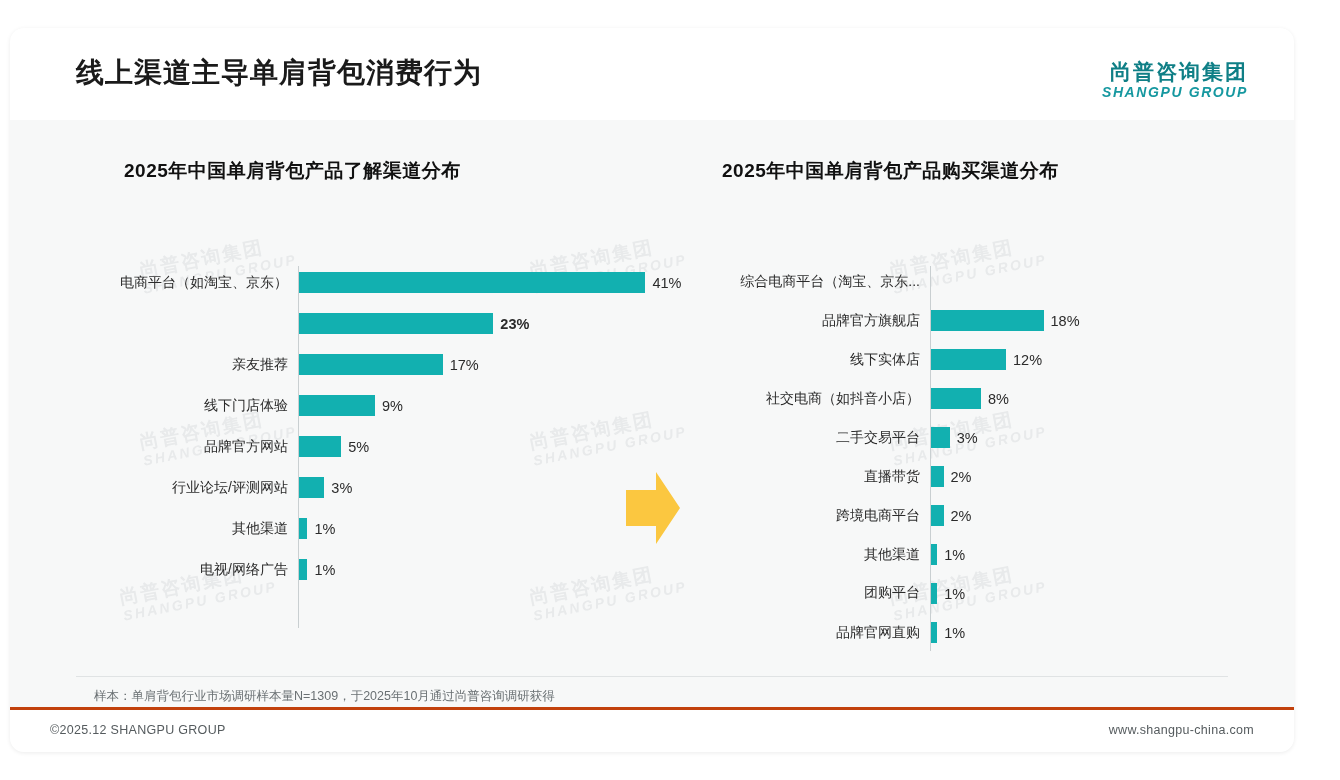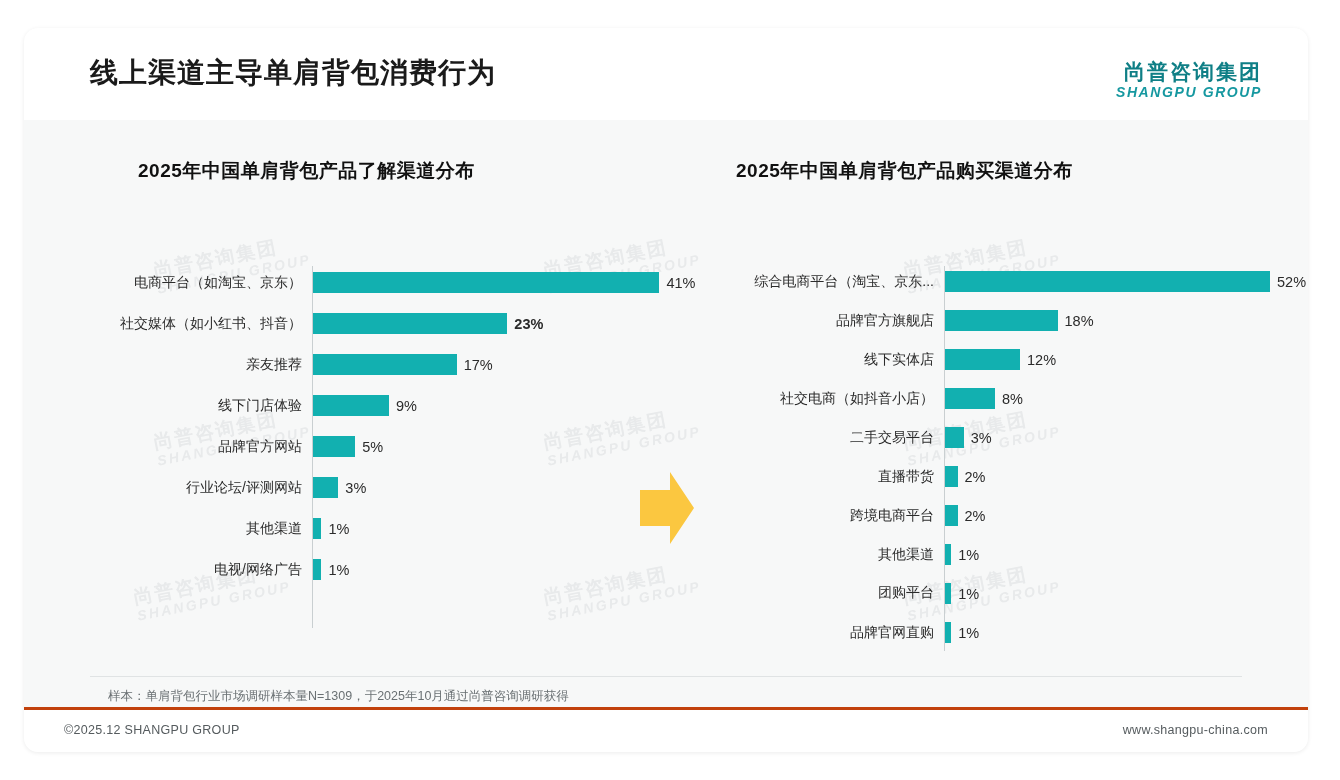--- a/index.html
+++ b/index.html
@@ -10,21 +10,21 @@
   }
   #page {
     position: relative;
     width: 1340px;
     height: 780px;
     background: #ffffff;
     overflow: hidden;
   }
   .slide {
     position: absolute;
-    left: 24px;
+    left: 10px;
     top: 28px;
     width: 1284px;
     height: 724px;
     background: #f7f8f8;
     border-radius: 14px;
     box-shadow: 0 1px 4px rgba(0,0,0,0.08);
     overflow: hidden;
   }
   
   .header {
@@ -250,21 +250,20 @@
         <div class="axis-line"></div>
         <div id="rows-left">
             <div class="row" style="height: 33px; margin-bottom: 8px;">
               <div class="row-label" style="height: 33px; line-height: 33px;">电商平台（如淘宝、京东）</div>
               <div class="bar-wrap" style="height: 33px;">
                 <div class="bar" style="width: 346.45px; background: rgb(18, 176, 176);"></div>
                 <div class="bar-val">41%</div>
               </div>
             </div>
             <div class="row" style="height: 33px; margin-bottom: 8px;">
-              <div class="row-label" style="height: 33px; line-height: 33px;">社交媒体（如小红书、抖音）</div>
               <div class="bar-wrap" style="height: 33px; font-weight: bold;">
                 <div class="bar" style="width: 194.35px; background: rgb(18, 176, 176);"></div>
                 <div class="bar-val">23%</div>
               </div>
             </div>
             <div class="row" style="height: 33px; margin-bottom: 8px;">
               <div class="row-label" style="height: 33px; line-height: 33px;">亲友推荐</div>
               <div class="bar-wrap" style="height: 33px;">
                 <div class="bar" style="width: 143.65px; background: rgb(18, 176, 176);"></div>
                 <div class="bar-val">17%</div>
@@ -315,24 +314,20 @@
       </svg>
     </div>
 
     <div class="panel panel-right">
       <div class="panel-title">2025年中国单肩背包产品购买渠道分布</div>
       <div class="chart">
         <div class="axis-line"></div>
         <div id="rows-right">
             <div class="row" style="height: 31px; margin-bottom: 8px;">
               <div class="row-label" style="height: 31px; line-height: 31px; text-align: right;">综合电商平台（淘宝、京东...</div>
-              <div class="bar-wrap" style="height: 31px;">
-                <div class="bar" style="width: 325px; background: rgb(18, 176, 176);"></div>
-                <div class="bar-val">52%</div>
-              </div>
             </div>
             <div class="row" style="height: 31px; margin-bottom: 8px;">
               <div class="row-label" style="height: 31px; line-height: 31px;">品牌官方旗舰店</div>
               <div class="bar-wrap" style="height: 31px;">
                 <div class="bar" style="width: 112.5px; background: rgb(18, 176, 176);"></div>
                 <div class="bar-val">18%</div>
               </div>
             </div>
             <div class="row" style="height: 31px; margin-bottom: 8px;">
               <div class="row-label" style="height: 31px; line-height: 31px;">线下实体店</div>

